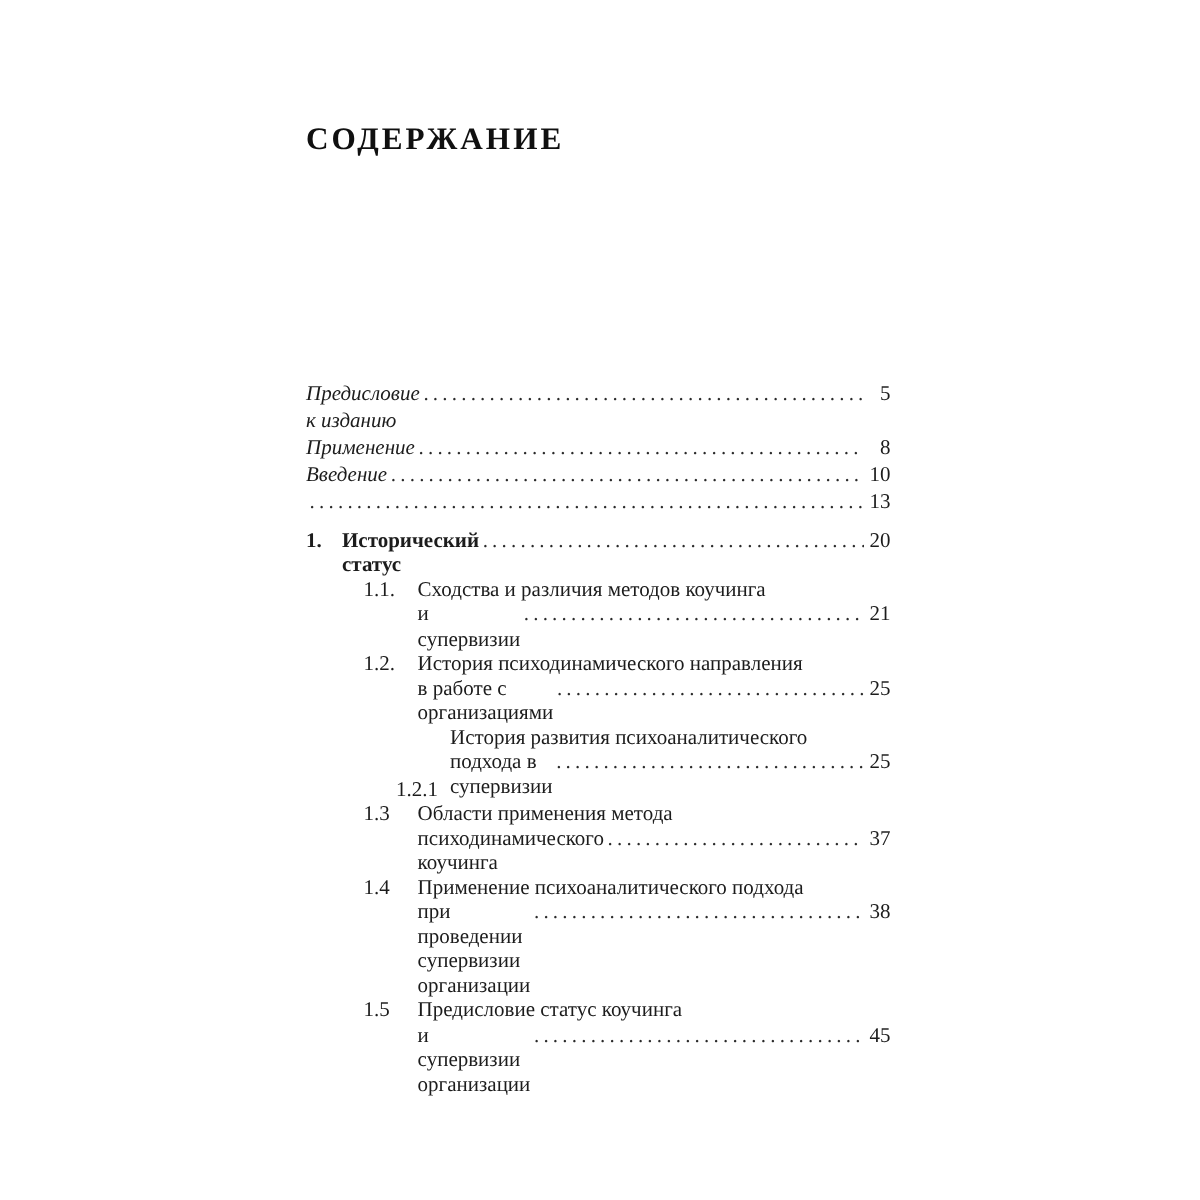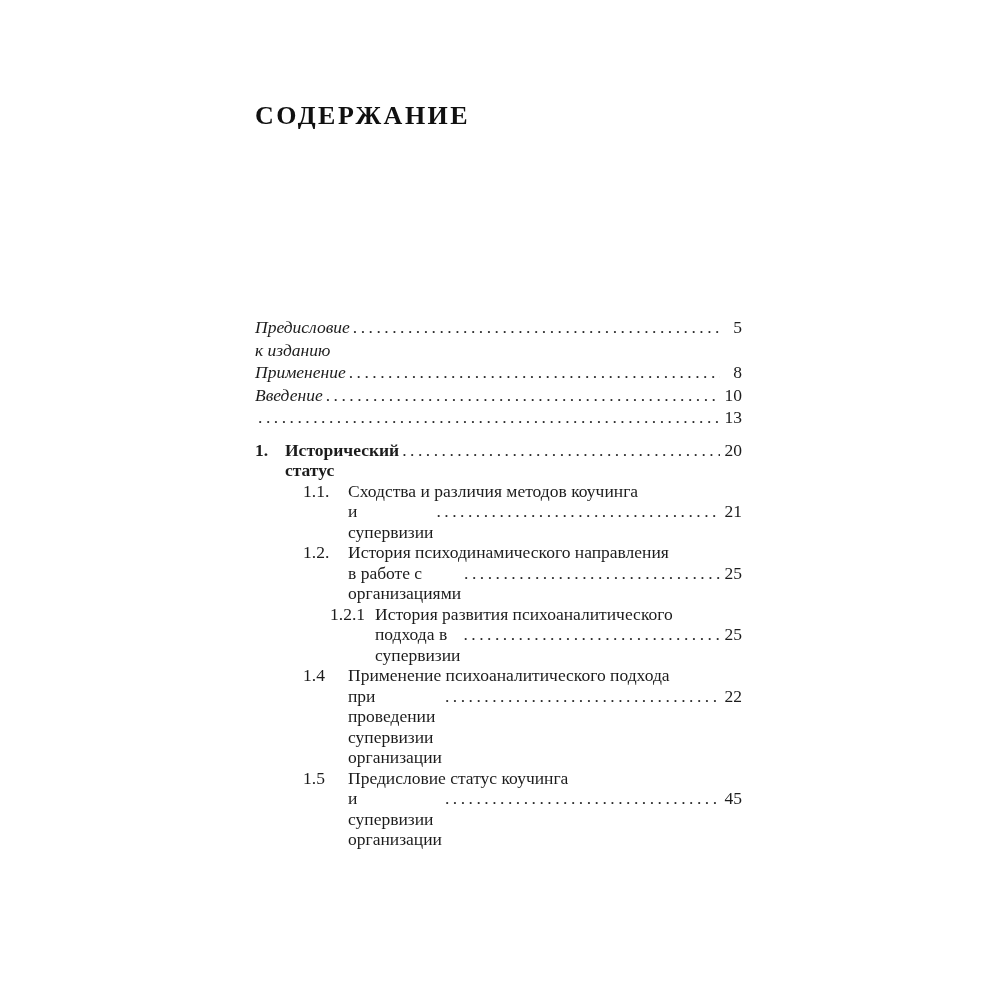--- a/index.html
+++ b/index.html
@@ -24,21 +24,21 @@
   .front .entry { line-height: 22.5px; }
   .chapters { margin-top: 11px; }
   .chapters .entry { line-height: 20.5px; }
 
   .entry { display: flex; }
   .num { flex: 0 0 auto; }
   .lvl0 .num { width: 30px; }
   .lvl1 { margin-left: 48px; }
   .lvl1 .num { width: 45px; }
   .lvl2 { margin-left: 75px; }
-  .lvl2 .num { width: 45px; }
+  .lvl2 .num { width: 45px; margin-top: 43px; }
 
   .body { flex: 1; min-width: 0; }
   .line { display: block; }
   .line.last { display: flex; align-items: baseline; }
   .label { flex: 0 1 auto; }
 
   .front .label { font-style: italic; }
   .bold .num, .bold .label { font-weight: 700; }
 
   .leader {
@@ -148,29 +148,40 @@
           <span class="line">История развития психоаналитического</span>
           <span class="line last">
             <span class="label">подхода в супервизии</span>
             <span class="leader"></span>
             <span class="pagenum">25</span>
           </span>
         </span>
       </div>
 
 
+      <div class="entry lvl1">
+        <span class="num">1.3</span>
+        <span class="body">
+          <span class="line">Области применения метода</span>
+          <span class="line last">
+            <span class="label">психодинамического коучинга</span>
+            <span class="leader"></span>
+            <span class="pagenum">37</span>
+          </span>
+        </span>
+      </div>
 
       <div class="entry lvl1">
         <span class="num">1.4</span>
         <span class="body">
           <span class="line">Применение психоаналитического подхода</span>
           <span class="line last">
             <span class="label">при проведении супервизии организации</span>
             <span class="leader"></span>
-            <span class="pagenum">22</span>
+            <span class="pagenum">38</span>
           </span>
         </span>
       </div>
 
       <div class="entry lvl1">
         <span class="num">1.5</span>
         <span class="body">
           <span class="line">Предисловие статус коучинга</span>
           <span class="line last">
             <span class="label">и супервизии организации</span>

